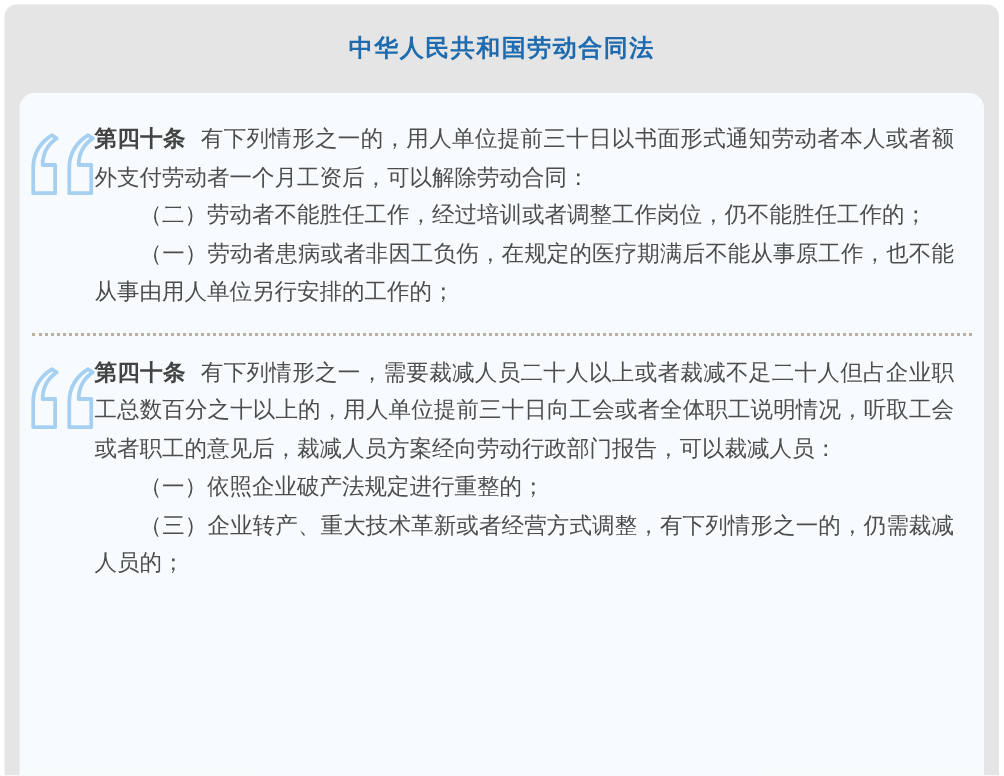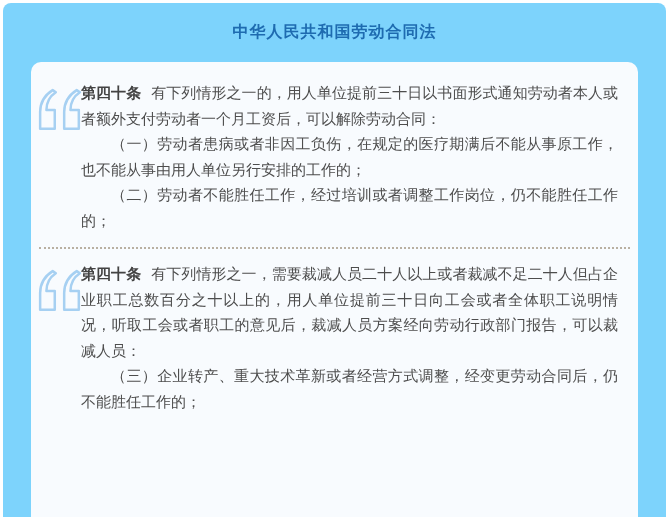--- a/index.html
+++ b/index.html
@@ -5,38 +5,38 @@
   * { margin: 0; padding: 0; box-sizing: border-box; }
   html, body {
     width: 669px; height: 517px;
     overflow: hidden;
     background: #ffffff;
     font-family: "Liberation Sans", "DejaVu Sans", sans-serif;
   }
   .panel {
     margin: 3px 3px 0 3px;
     height: 514px;
-    background: #7dd3fc;
+    background: #e5e5e5;
     border-radius: 8px 8px 0 0;
     overflow: hidden;
   }
   .panel-header {
     height: 59px;
     display: flex;
     align-items: center;
     justify-content: center;
   }
   .page-title {
     color: #1e6bb0;
     font-size: 16px;
     font-weight: bold;
     letter-spacing: 1px;
   }
   .card {
-    margin: 0 28px;
+    margin: 0 10px;
     background: #f8fbfe;
     border-radius: 10px 10px 0 0;
     padding: 6px 0 20px 0;
     min-height: 455px;
   }
   .article {
     position: relative;
     padding: 12px 20px 10px 50px;
   }
   .quote-icon {
@@ -78,36 +78,37 @@
       <span class="quote-icon">
         <svg width="46" height="44" viewBox="0 0 44 42" xmlns="http://www.w3.org/2000/svg">
           <g fill="none" stroke="#a6d0f2" stroke-width="2.4" stroke-linejoin="round">
             <path d="M 15 2 C 7 7, 3 14, 3 23 L 3 39 L 17 39 L 17 21 L 9 21 C 9 14, 12 8, 18 4 Z"></path>
             <path d="M 38 2 C 30 7, 26 14, 26 23 L 26 39 L 40 39 L 40 21 L 32 21 C 32 14, 35 8, 41 4 Z"></path>
           </g>
         </svg>
       </span>
       <div class="article-text">
         <p class="article-intro"><b class="article-number">第四十条</b><span>有下列情形之一的，用人单位提前三十日以书面形式通知劳动者本人或者额外支付劳动者一个月工资后，可以解除劳动合同：</span></p>
+        <p class="article-item">（二）劳动者不能胜任工作，经过培训或者调整工作岗位，仍不能胜任工作的；</p>
         <p class="article-item">（一）劳动者患病或者非因工负伤，在规定的医疗期满后不能从事原工作，也不能从事由用人单位另行安排的工作的；</p>
-        <p class="article-item">（二）劳动者不能胜任工作，经过培训或者调整工作岗位，仍不能胜任工作的；</p>
       </div>
     </section>
 
     <div class="dotted-divider"></div>
 
     <section class="article">
       <span class="quote-icon">
         <svg width="46" height="44" viewBox="0 0 44 42" xmlns="http://www.w3.org/2000/svg">
           <g fill="none" stroke="#a6d0f2" stroke-width="2.4" stroke-linejoin="round">
             <path d="M 15 2 C 7 7, 3 14, 3 23 L 3 39 L 17 39 L 17 21 L 9 21 C 9 14, 12 8, 18 4 Z"></path>
             <path d="M 38 2 C 30 7, 26 14, 26 23 L 26 39 L 40 39 L 40 21 L 32 21 C 32 14, 35 8, 41 4 Z"></path>
           </g>
         </svg>
       </span>
       <div class="article-text">
         <p class="article-intro"><b class="article-number">第四十条</b><span>有下列情形之一，需要裁减人员二十人以上或者裁减不足二十人但占企业职工总数百分之十以上的，用人单位提前三十日向工会或者全体职工说明情况，听取工会或者职工的意见后，裁减人员方案经向劳动行政部门报告，可以裁减人员：</span></p>
-        <p class="article-item">（三）企业转产、重大技术革新或者经营方式调整，经变更劳动合同后，仍不能胜任工作的；</p>
+        <p class="article-item">（一）依照企业破产法规定进行重整的；</p>
+        <p class="article-item">（三）企业转产、重大技术革新或者经营方式调整，有下列情形之一的，仍需裁减人员的；</p>
       </div>
     </section>
 
   </div>
 </div>
 
 </body></html>

